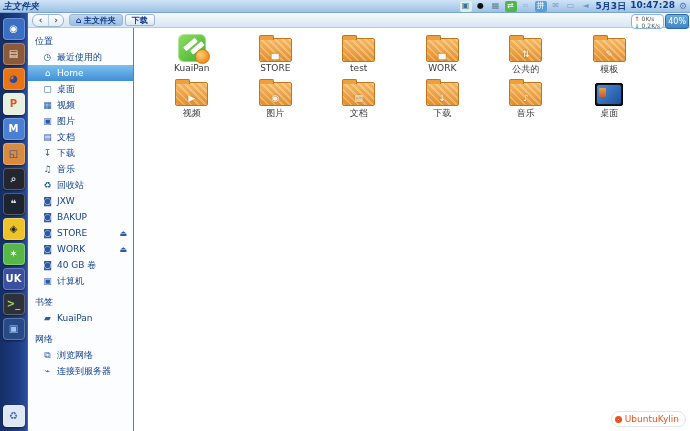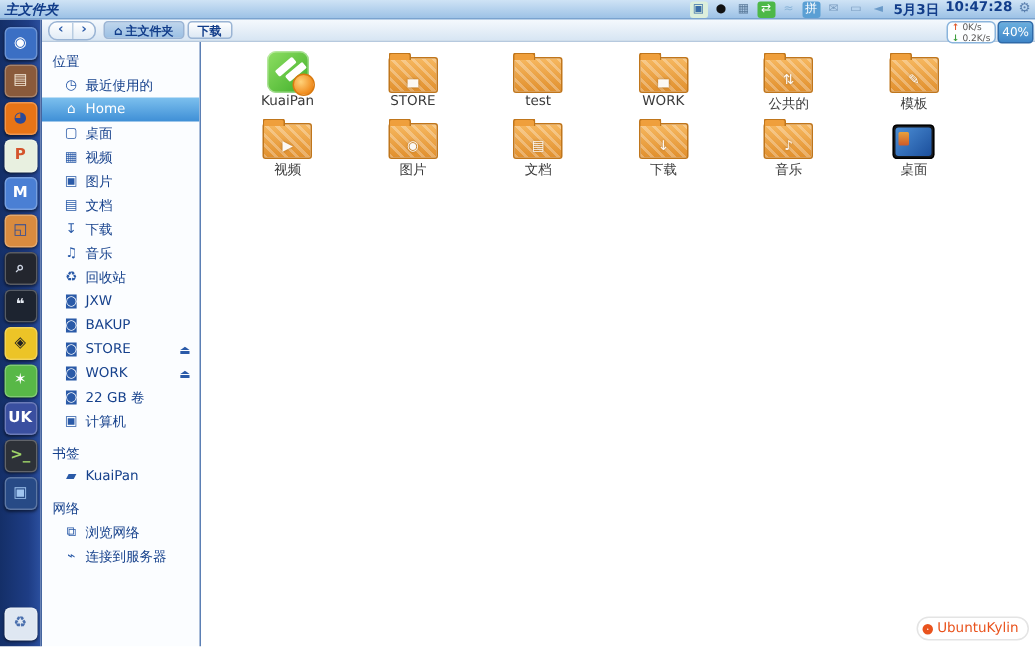--- a/index.html
+++ b/index.html
@@ -282,21 +282,21 @@
       </div>
 
       <div class="s-row item">
         <span class="gl">◙</span>
         <span>WORK</span>
         <span class="eject">⏏</span>
       </div>
 
       <div class="s-row item">
         <span class="gl">◙</span>
-        <span>22 GB 卷</span>
+        <span>40 GB 卷</span>
 
       </div>
 
       <div class="s-row item">
         <span class="gl">▣</span>
         <span>计算机</span>
 
       </div>
 
       <div class="s-row header">

